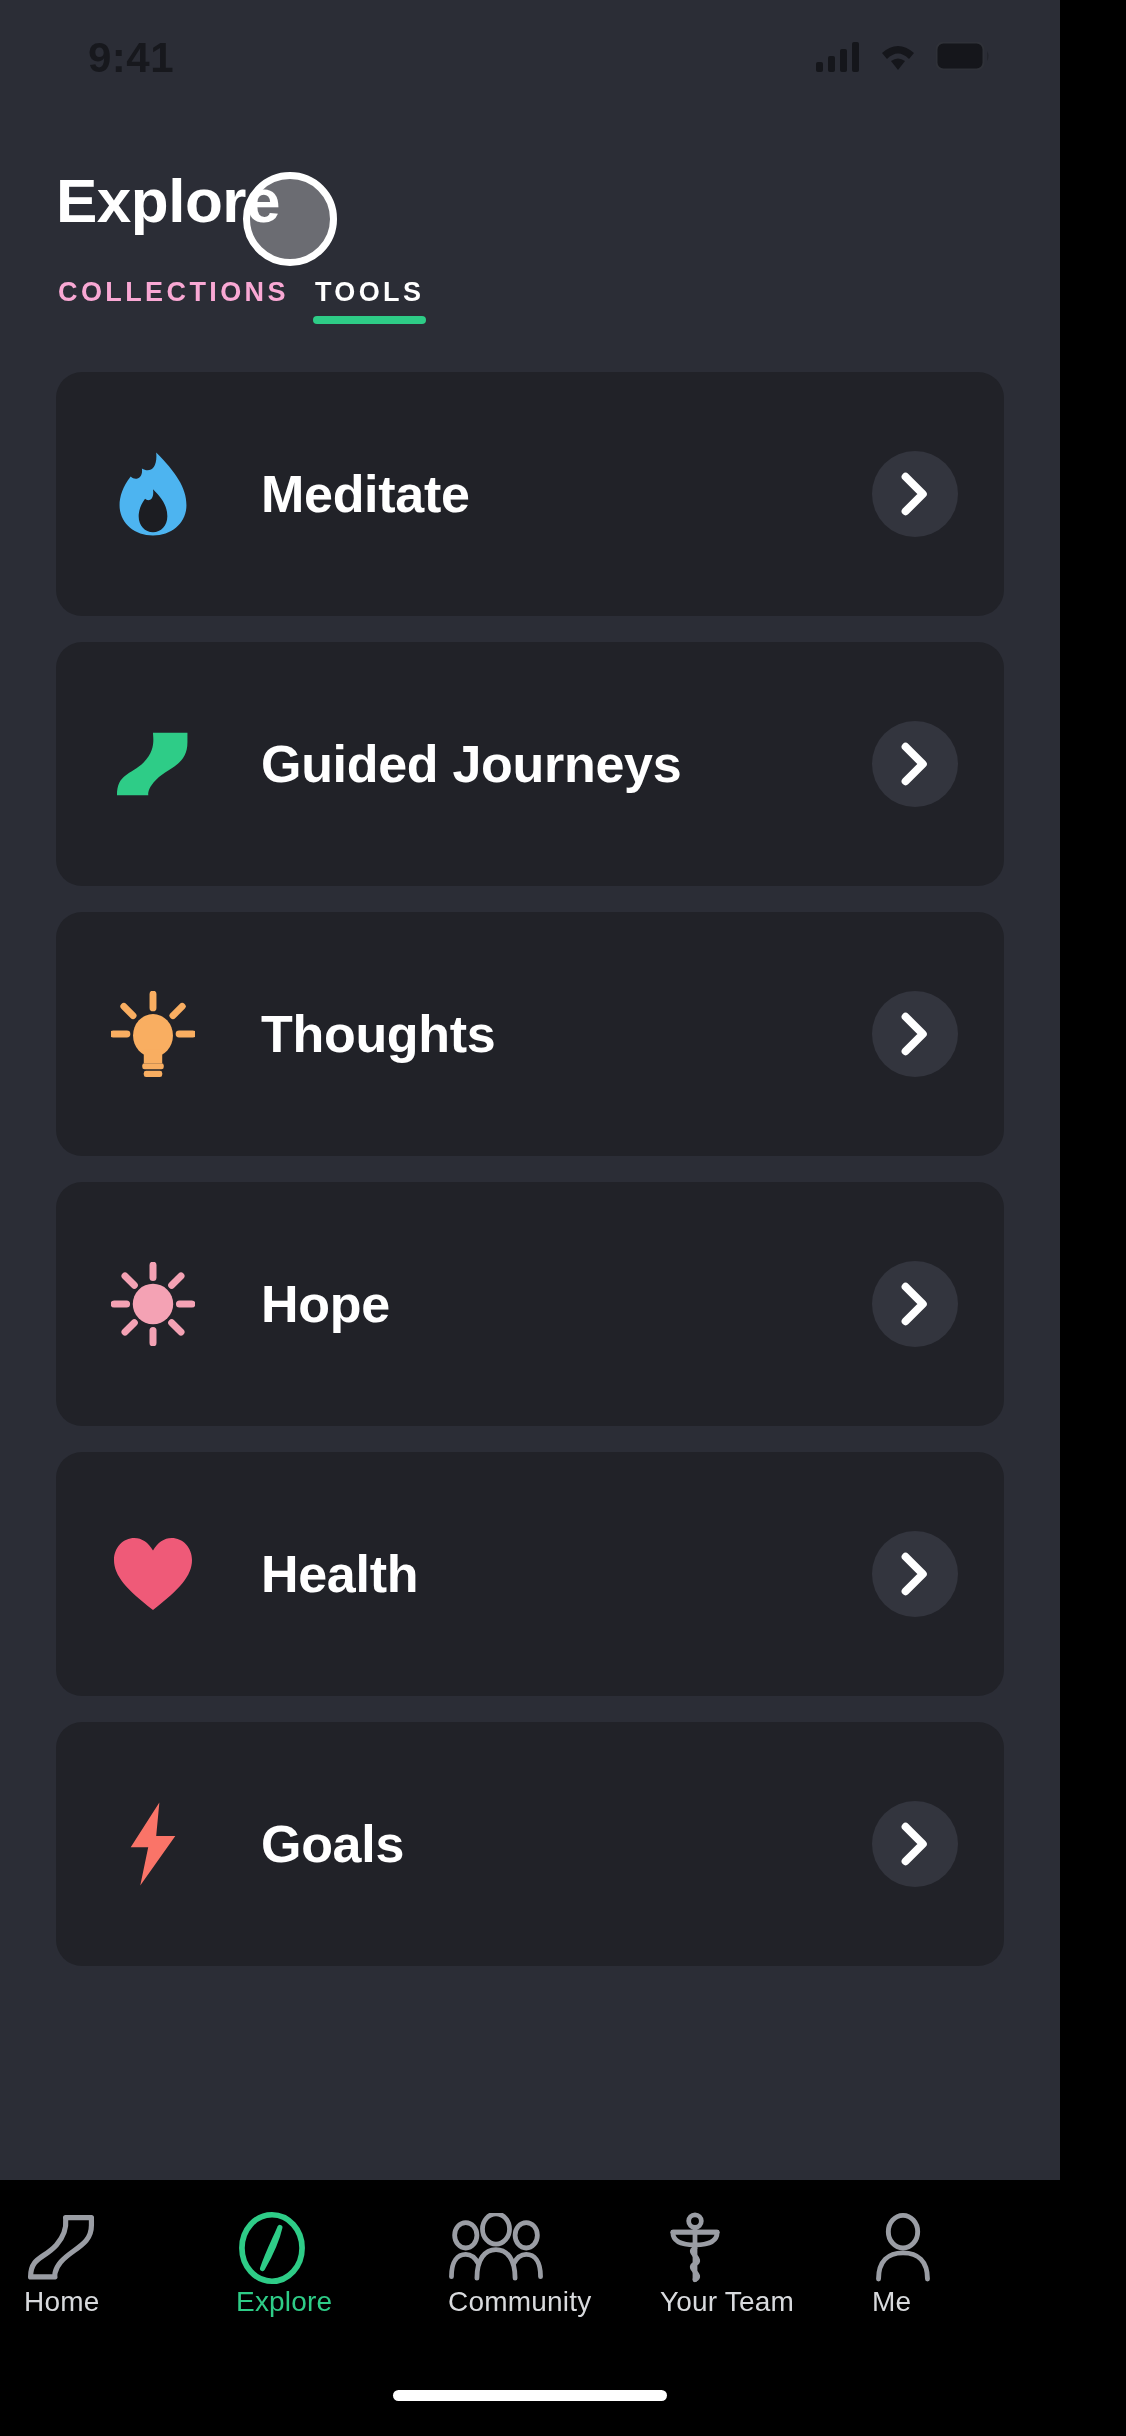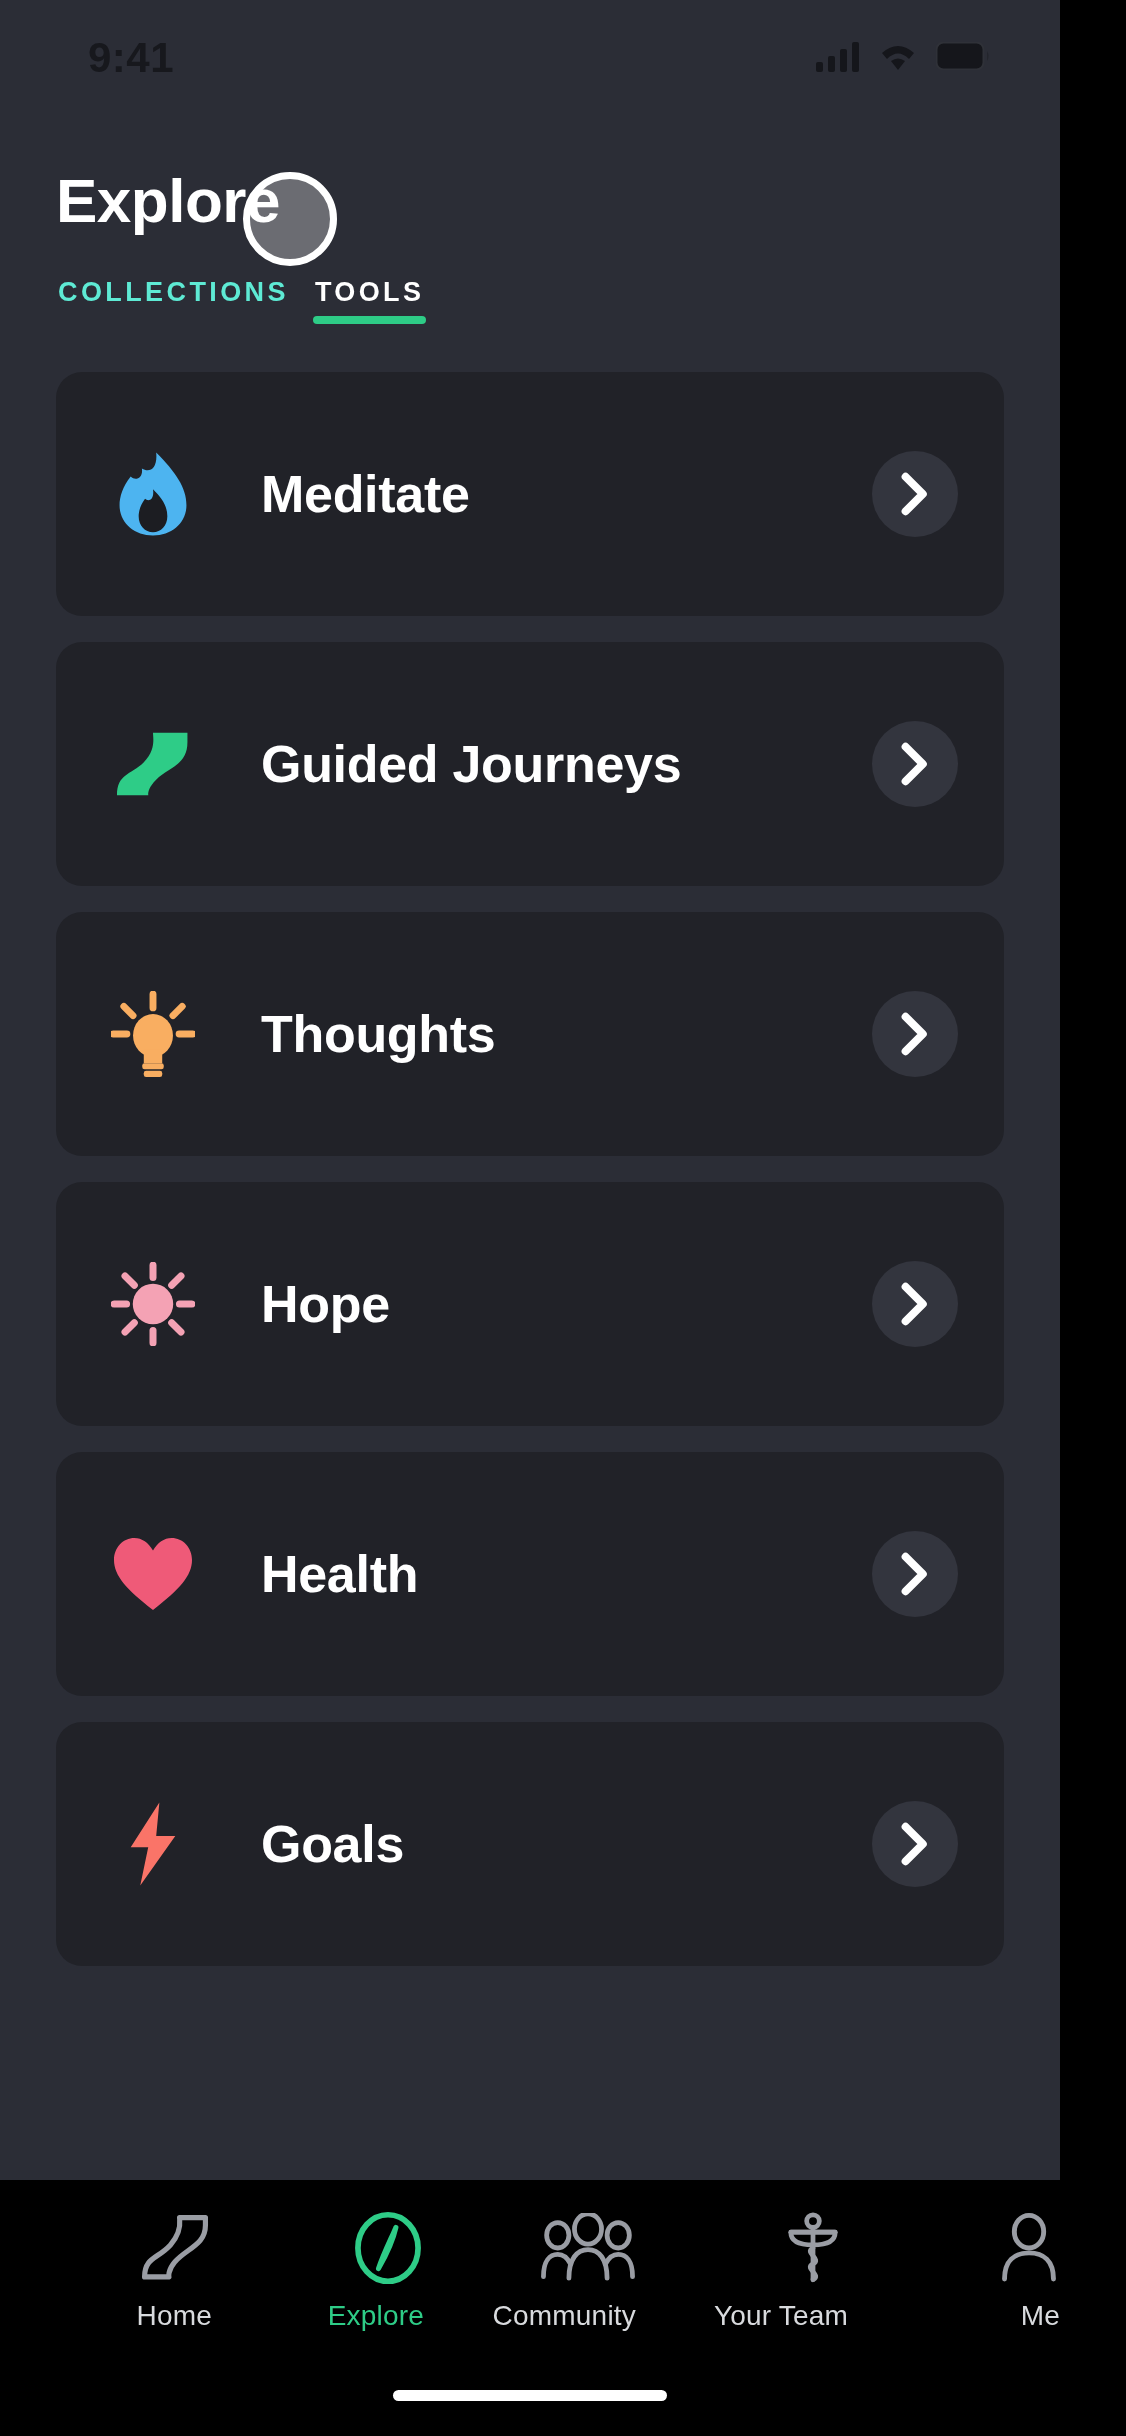--- a/index.html
+++ b/index.html
@@ -46,21 +46,21 @@
     display:flex; align-items:flex-end;
     gap:22px;
     margin-top:32px;
     position:relative;
   }
   .tab {
     font-size:27px;
     font-weight:bold;
     letter-spacing:3.4px;
     padding:0 2px 16px 2px;
-    color:#5eead4;
+    color:#f9a8d4;
     position:relative;
     background:transparent;
     border:none;
     font-family:"Liberation Sans", sans-serif;
     cursor:pointer;
   }
   .tab.active { color:#ffffff;margin-top:12px; }
   .tab.active::after {
     content:"";
     position:absolute;
@@ -114,23 +114,23 @@
   .tabbar {
     flex:0 0 210px;
     height:210px;
     background:#000000;
     display:flex; align-items:flex-start;
     padding-top:30px;
   }
   .tabbar-item {
     flex:1 1 0;
     display:flex; flex-direction:column;
-    align-items:flex-end;
-    gap:14px;
+    align-items:flex-start;
     cursor:pointer;
+    padding-left:24px;
   }
   .tabbar-icon {
     height:76px;
     display:flex; align-items:center; justify-content:center;
   }
   .tabbar-label {
     font-size:28px;
     color:#d8dadd;
     letter-spacing:0.2px;
   }

